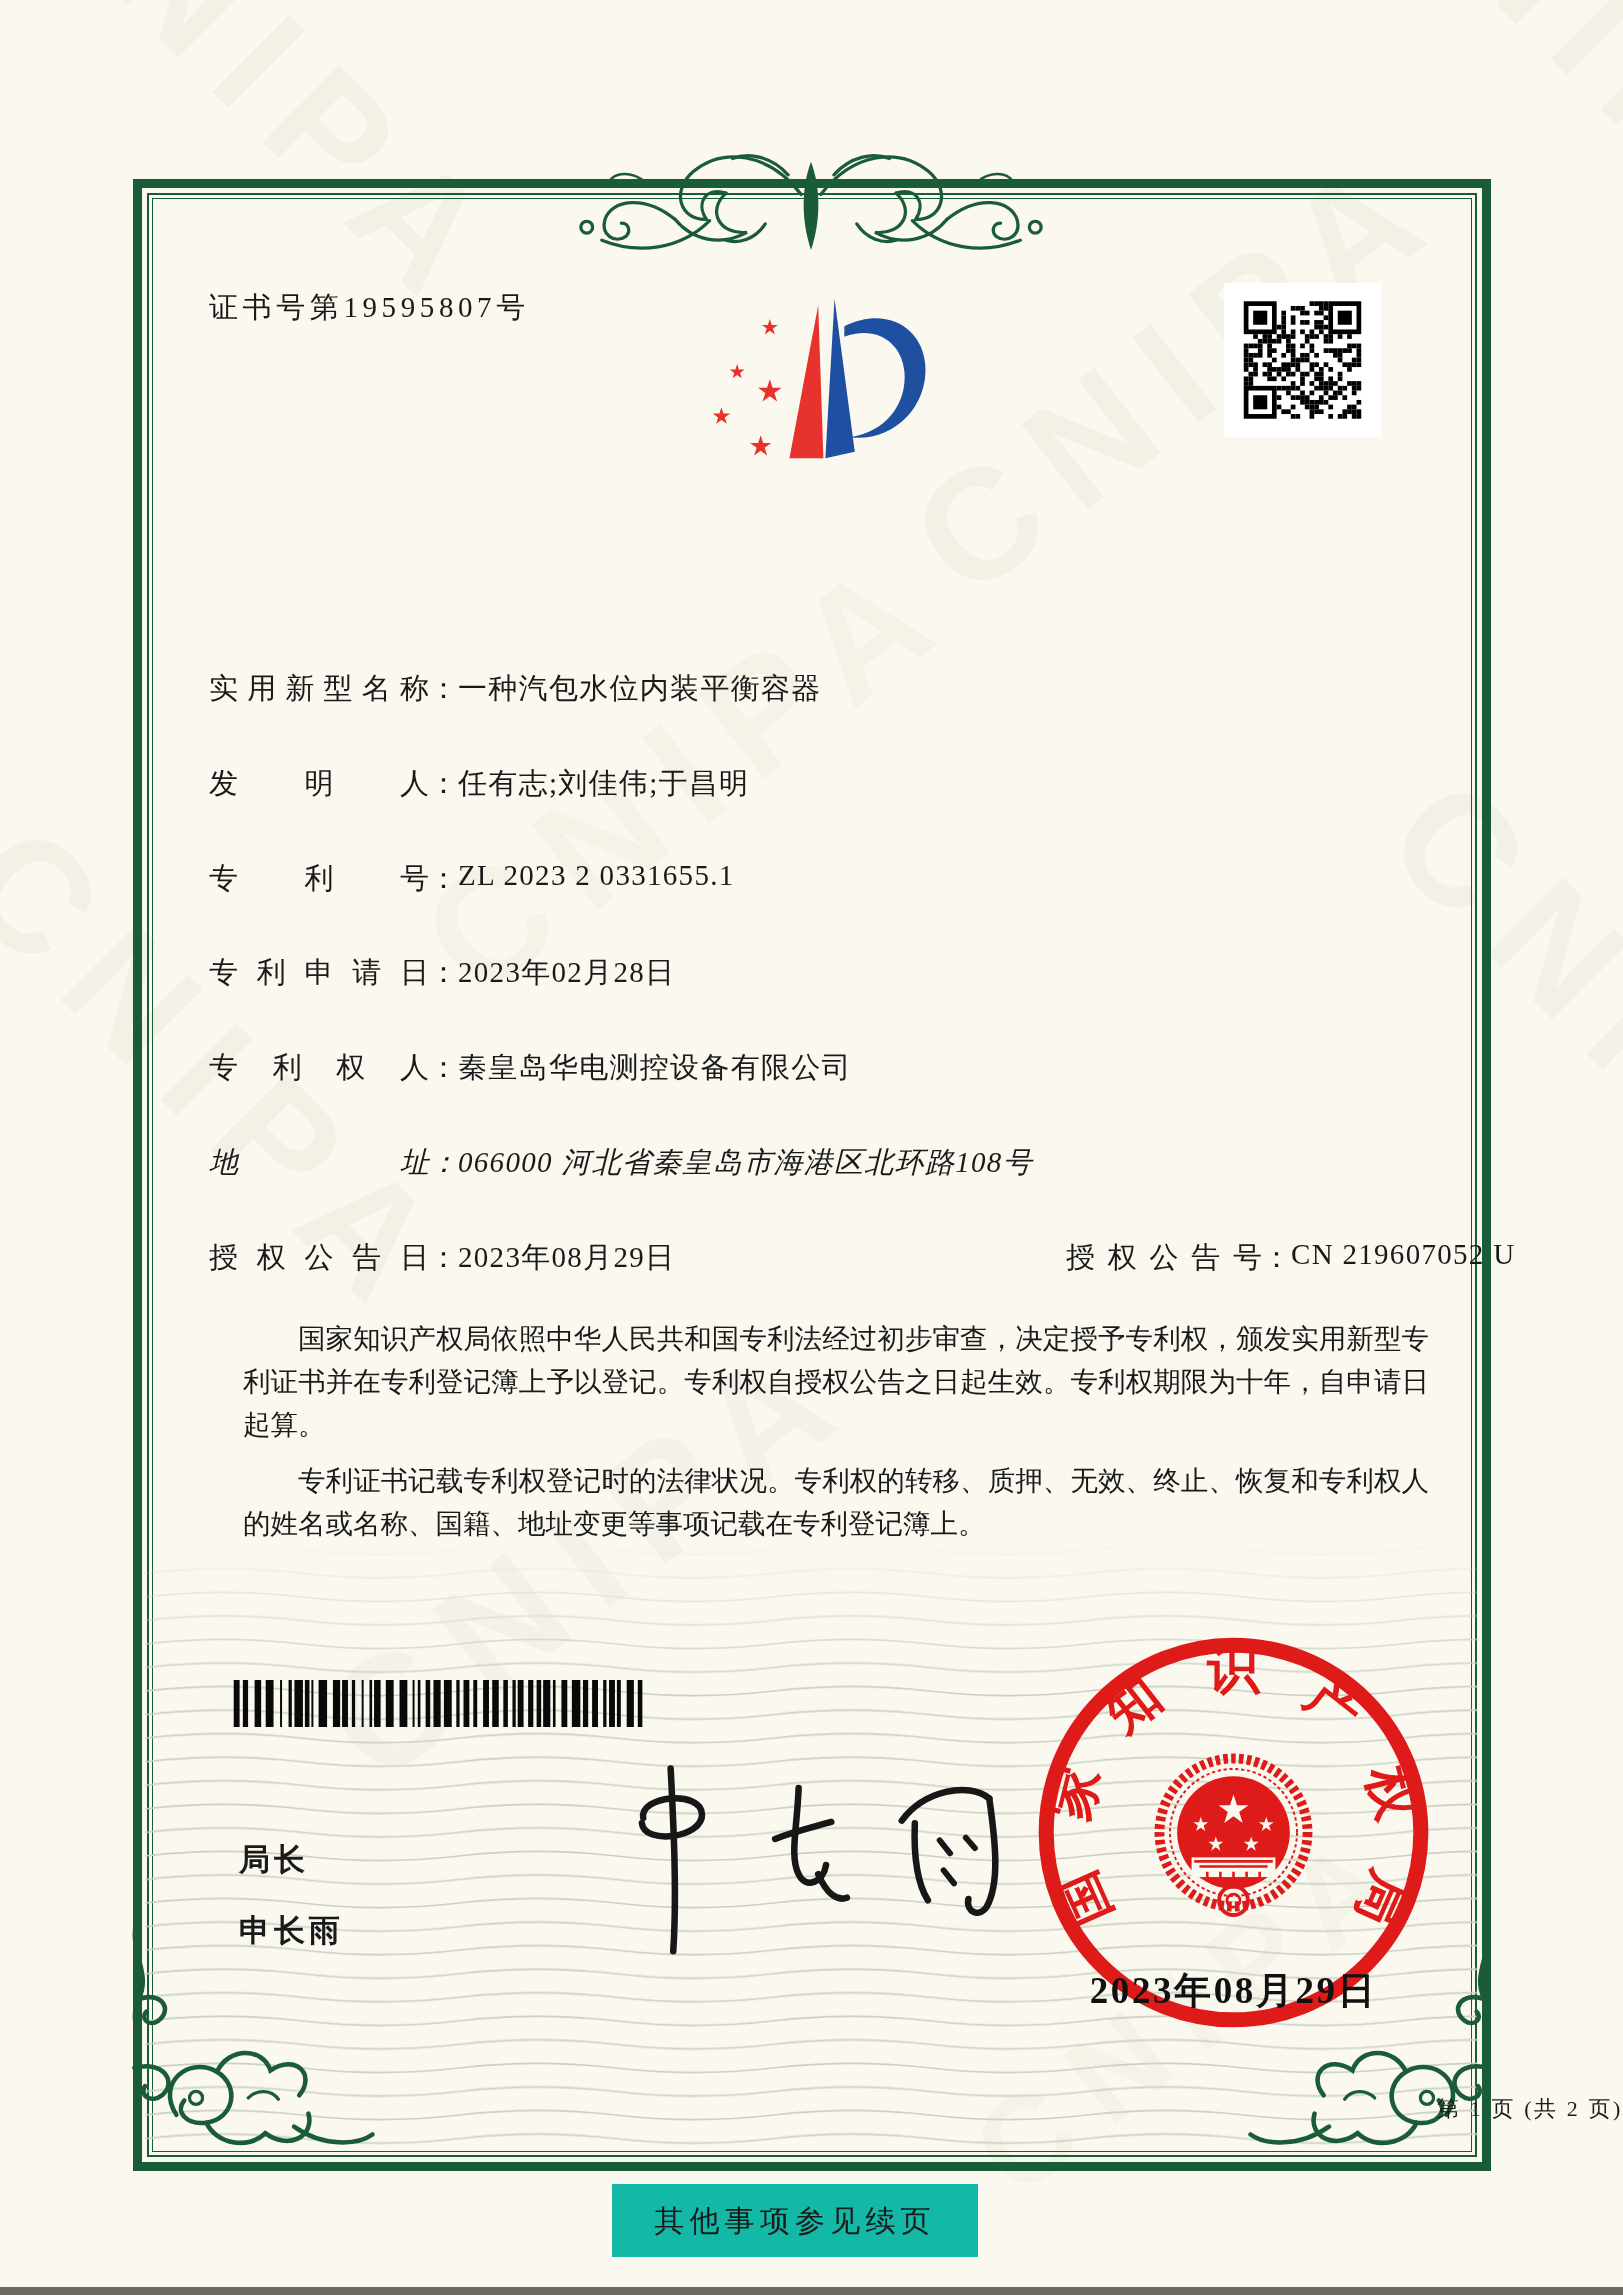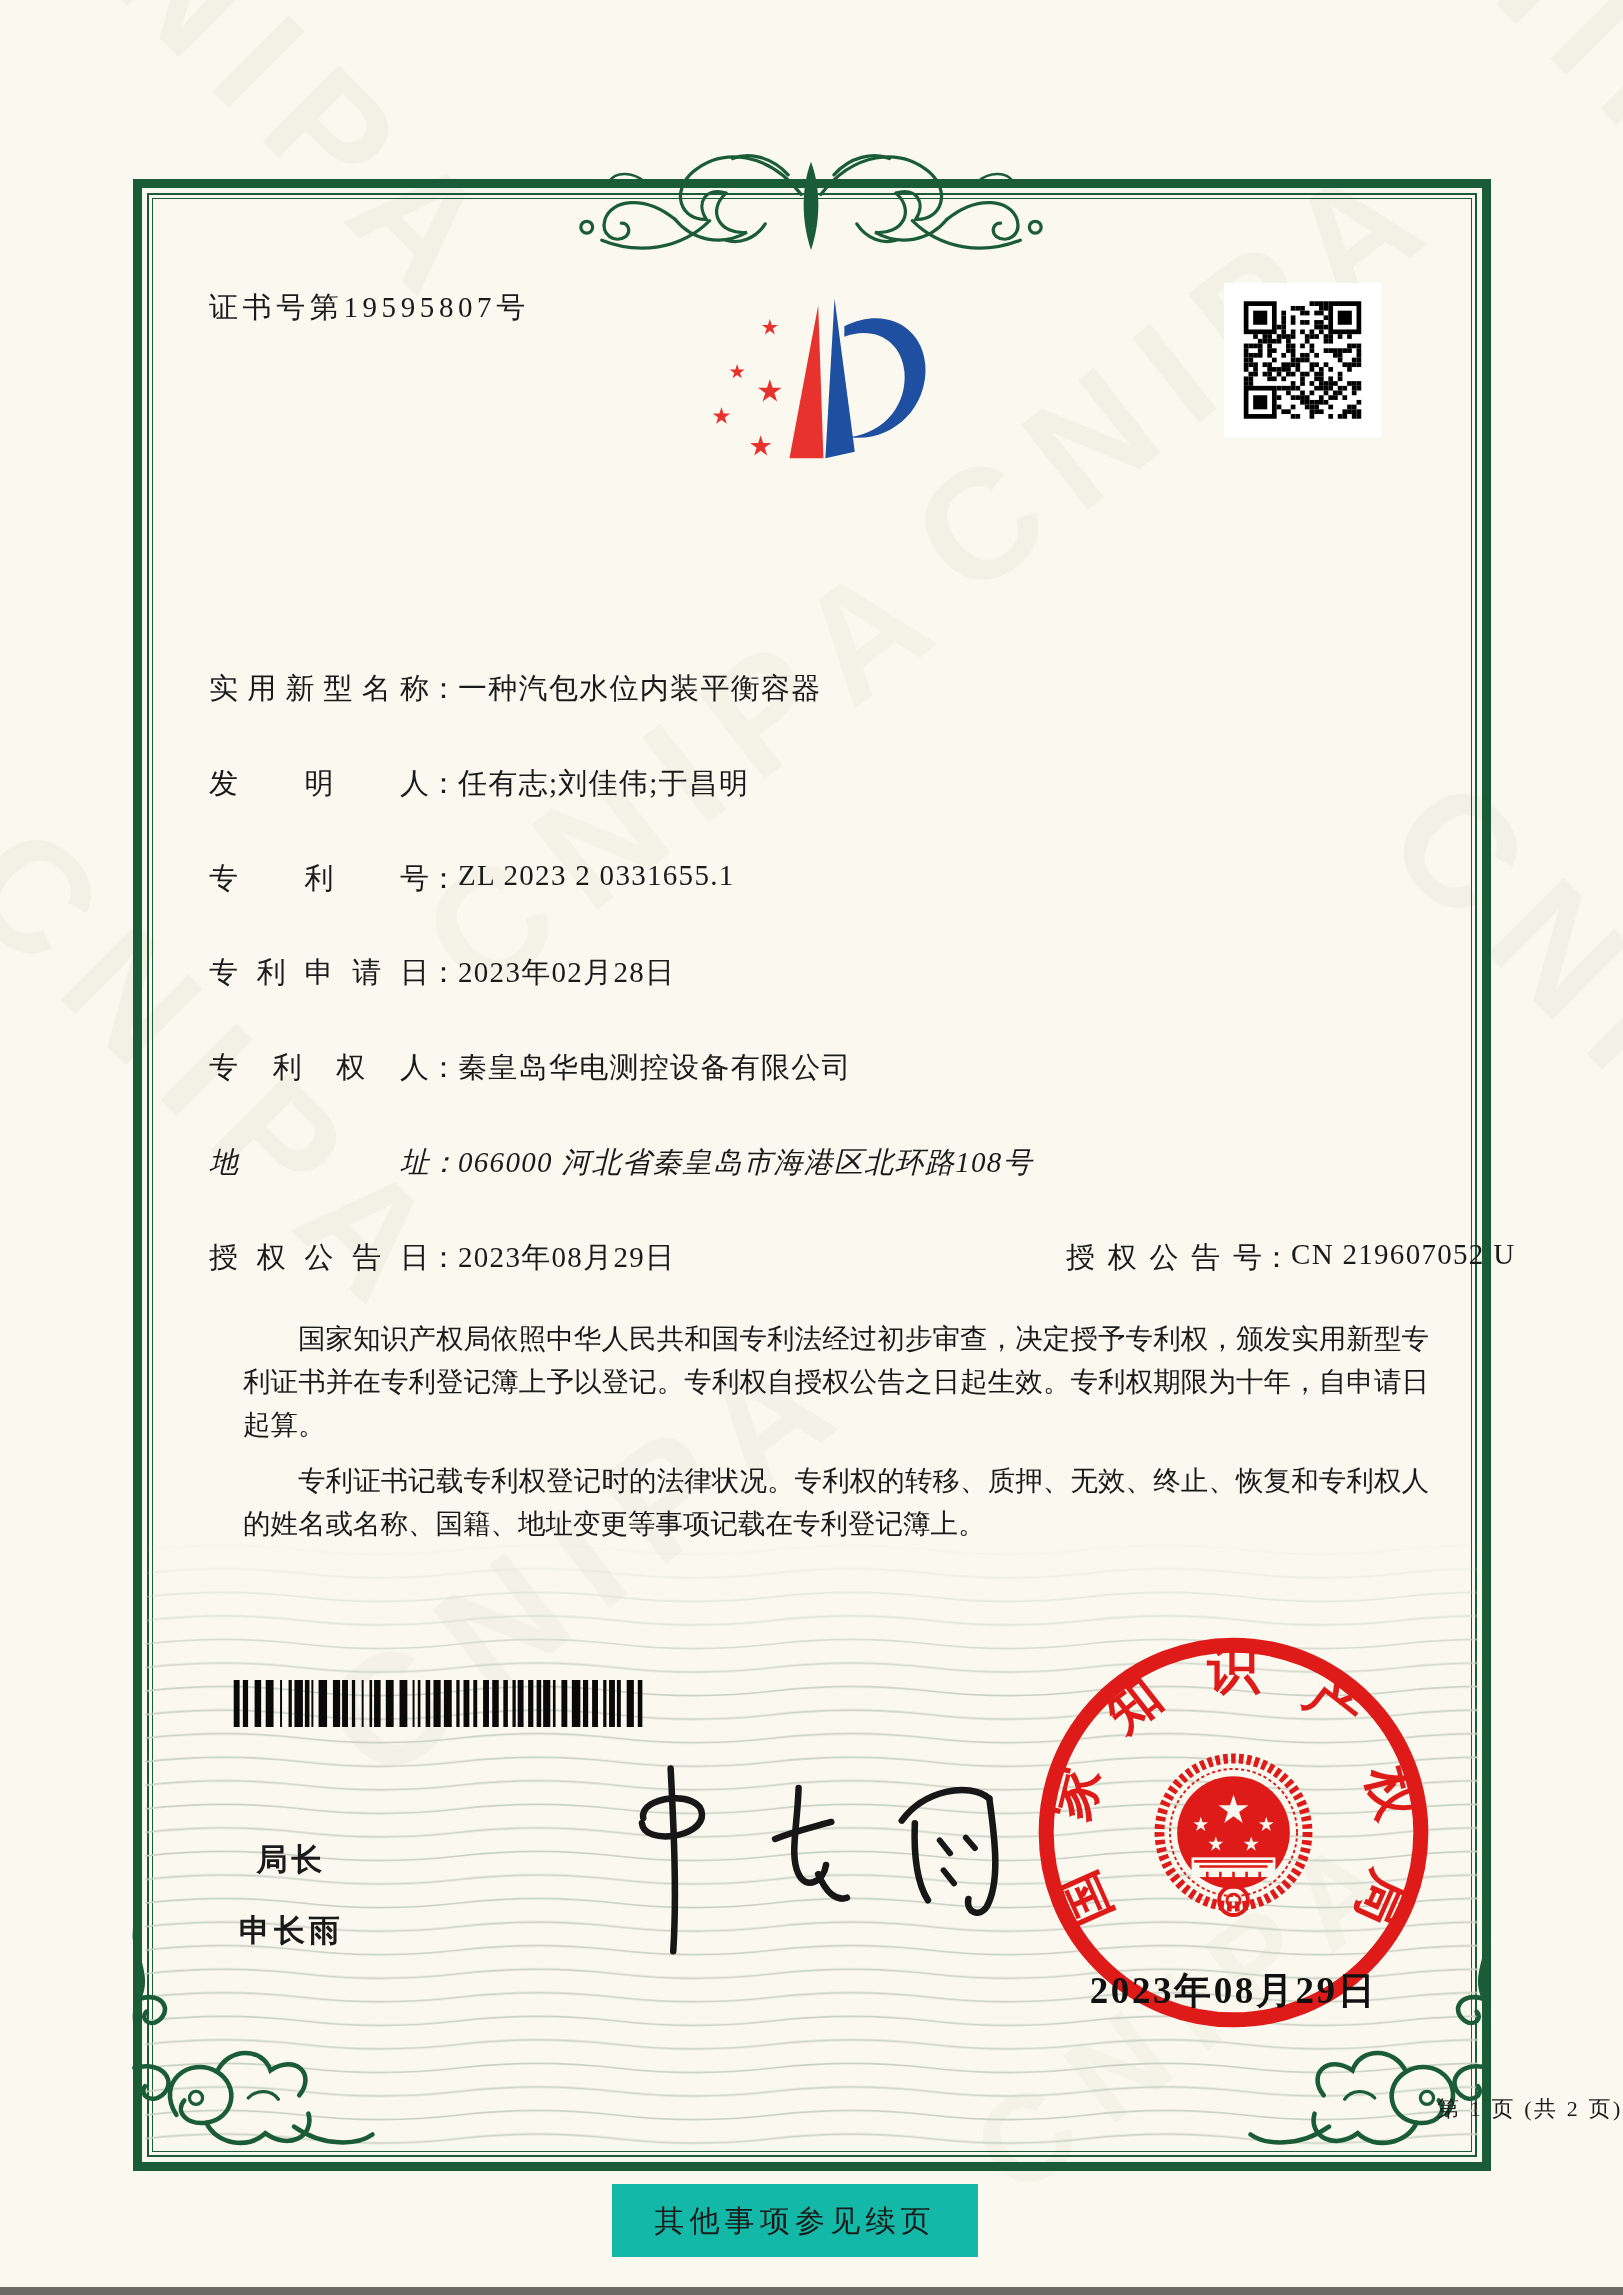--- a/index.html
+++ b/index.html
@@ -51,21 +51,21 @@
   .row2{ position:absolute; left:857px; top:0; }
   .legal{
     position:absolute; left:216px; top:1317px; width:1186px;
     font-size:27.5px; line-height:43px; text-align:justify;margin-left:27px;
   }
   .legal p{ margin:0 0 13px 0; text-indent:2em; }
   .barcode{ position:absolute; left:233px; top:1680px; }
   .officer{
     position:absolute; left:239px; top:1824px;
     font-family:"Liberation Sans","DejaVu Sans",sans-serif;
-    font-weight:bold; font-size:31px; line-height:71px; letter-spacing:3.9px;text-align:center;
+    font-weight:bold; font-size:31px; line-height:71px; letter-spacing:3.9px;
   }
   .signature{ position:absolute; left:602px; top:1741px; }
   .seal{ position:absolute; left:1037px; top:1636px; }
   .seal-date{
     position:absolute; left:1037px; top:1966px; width:393px;
     text-align:center; font-size:37px; letter-spacing:2.6px; color:#111;
     font-weight:bold;
   }
   .page-no{
     position:absolute; left:0; top:2094px; width:100%;

